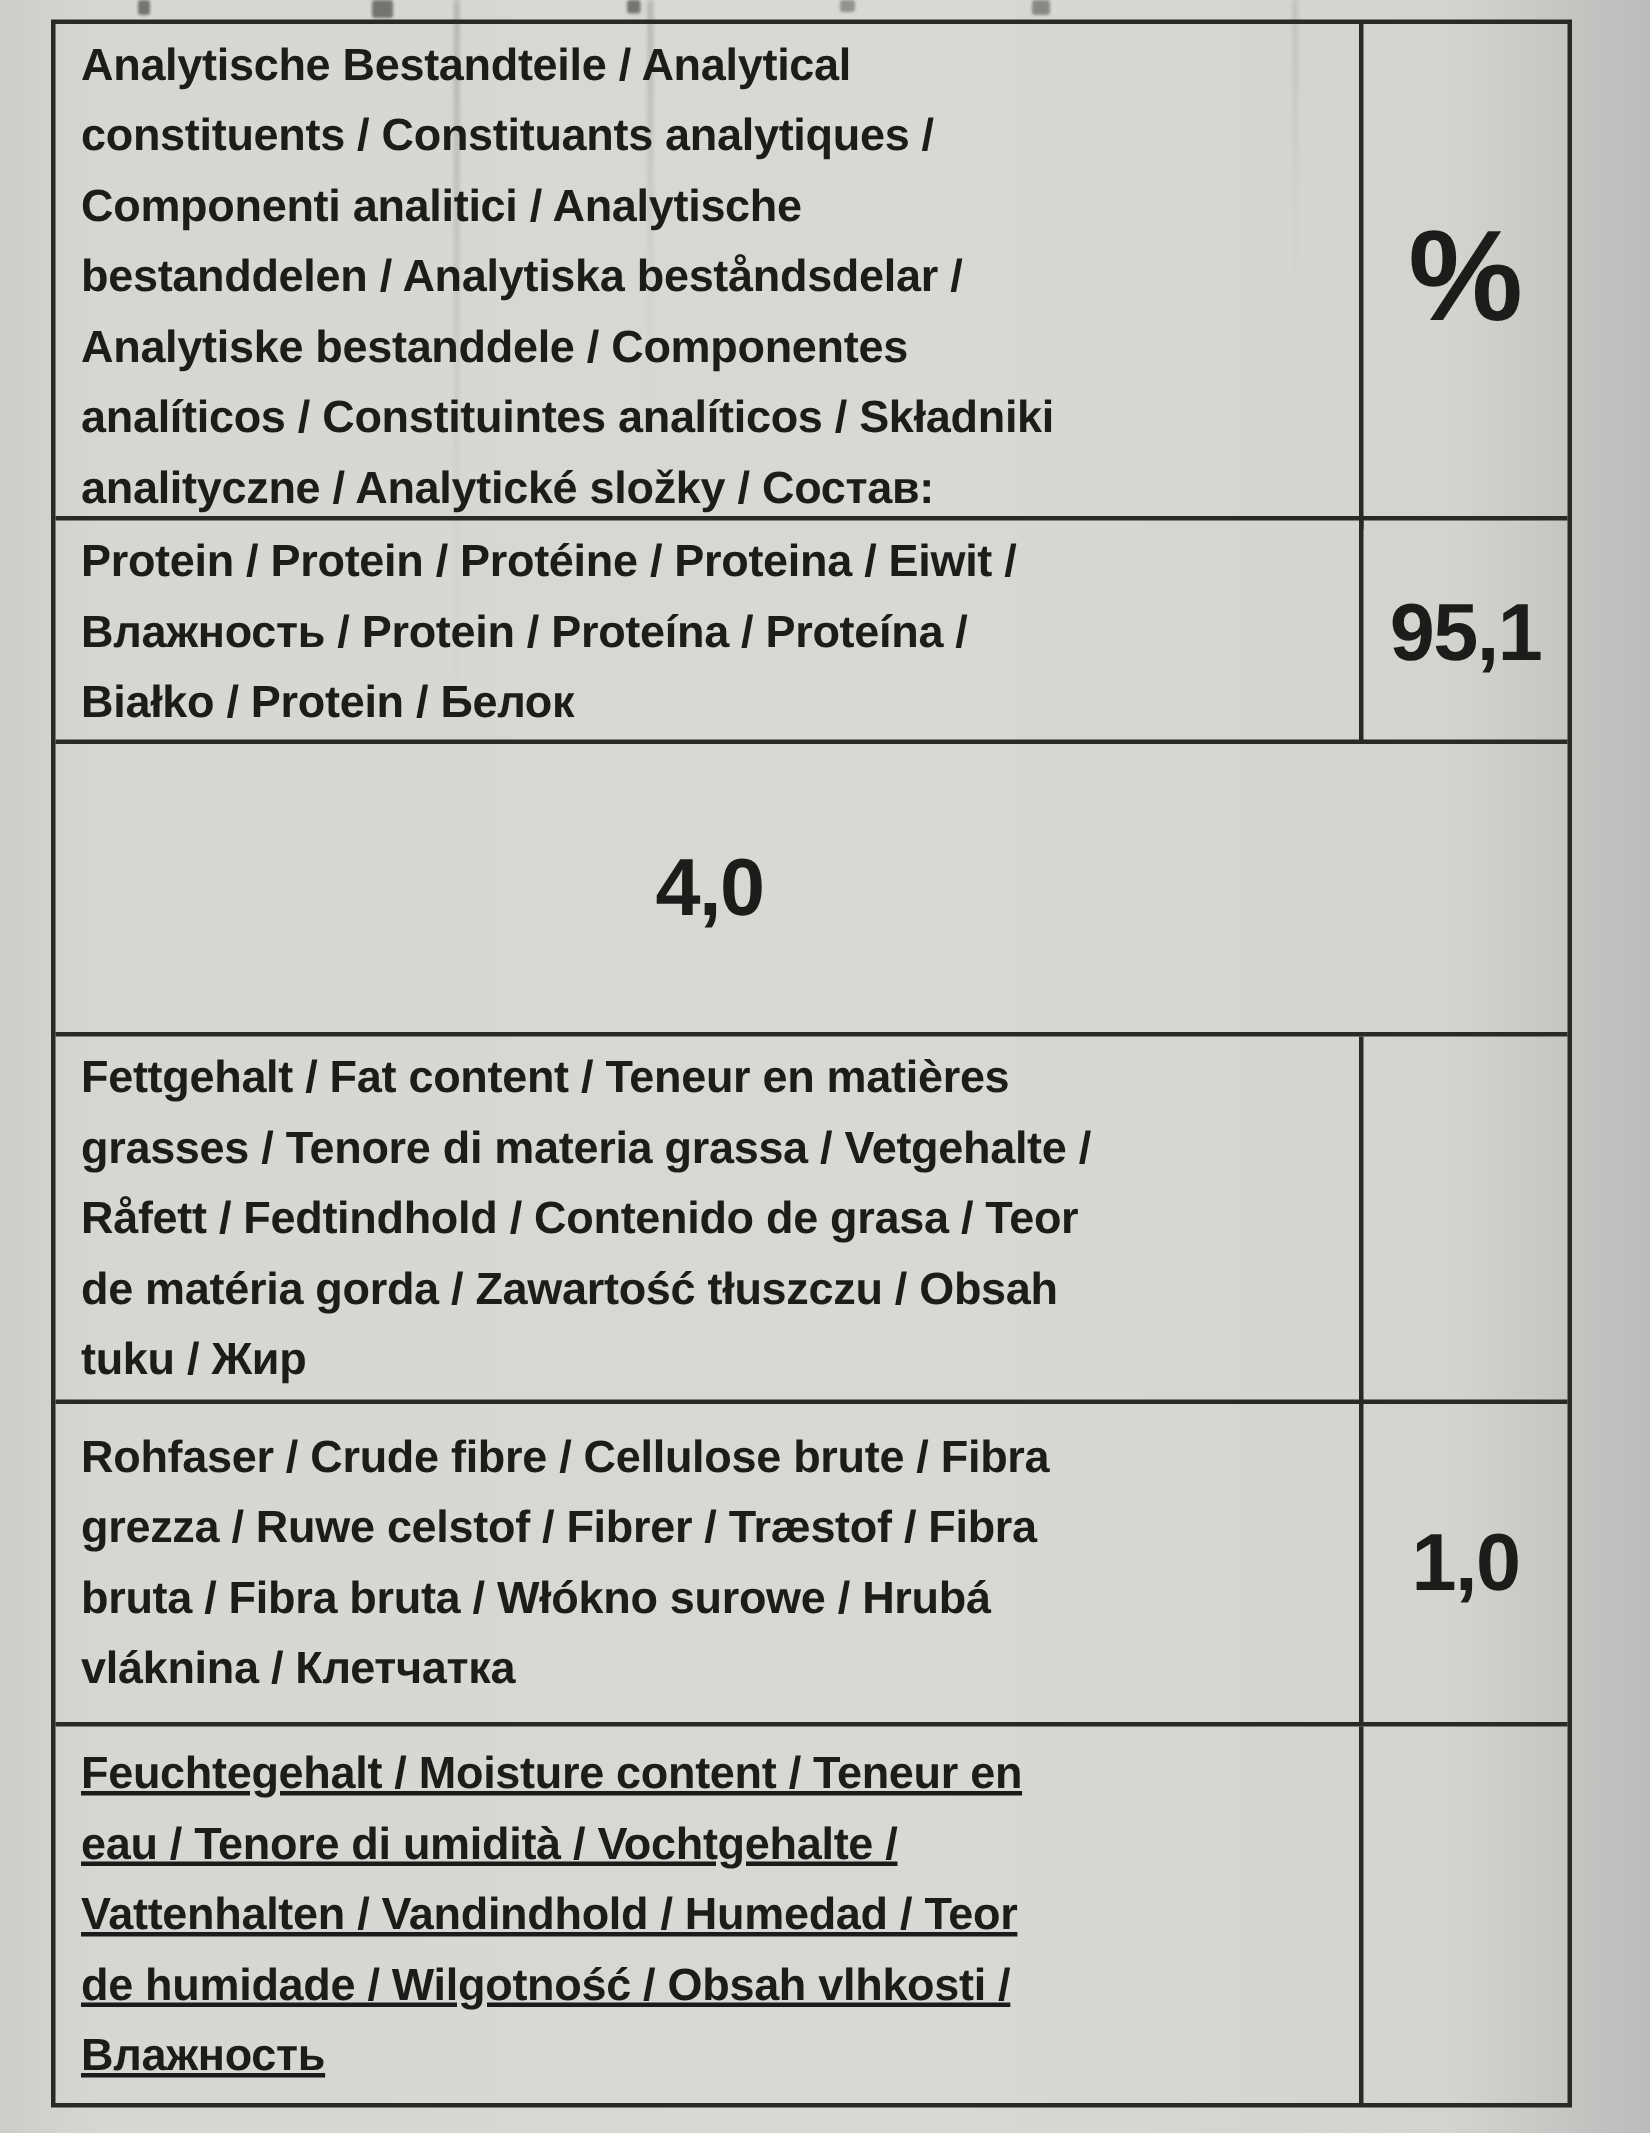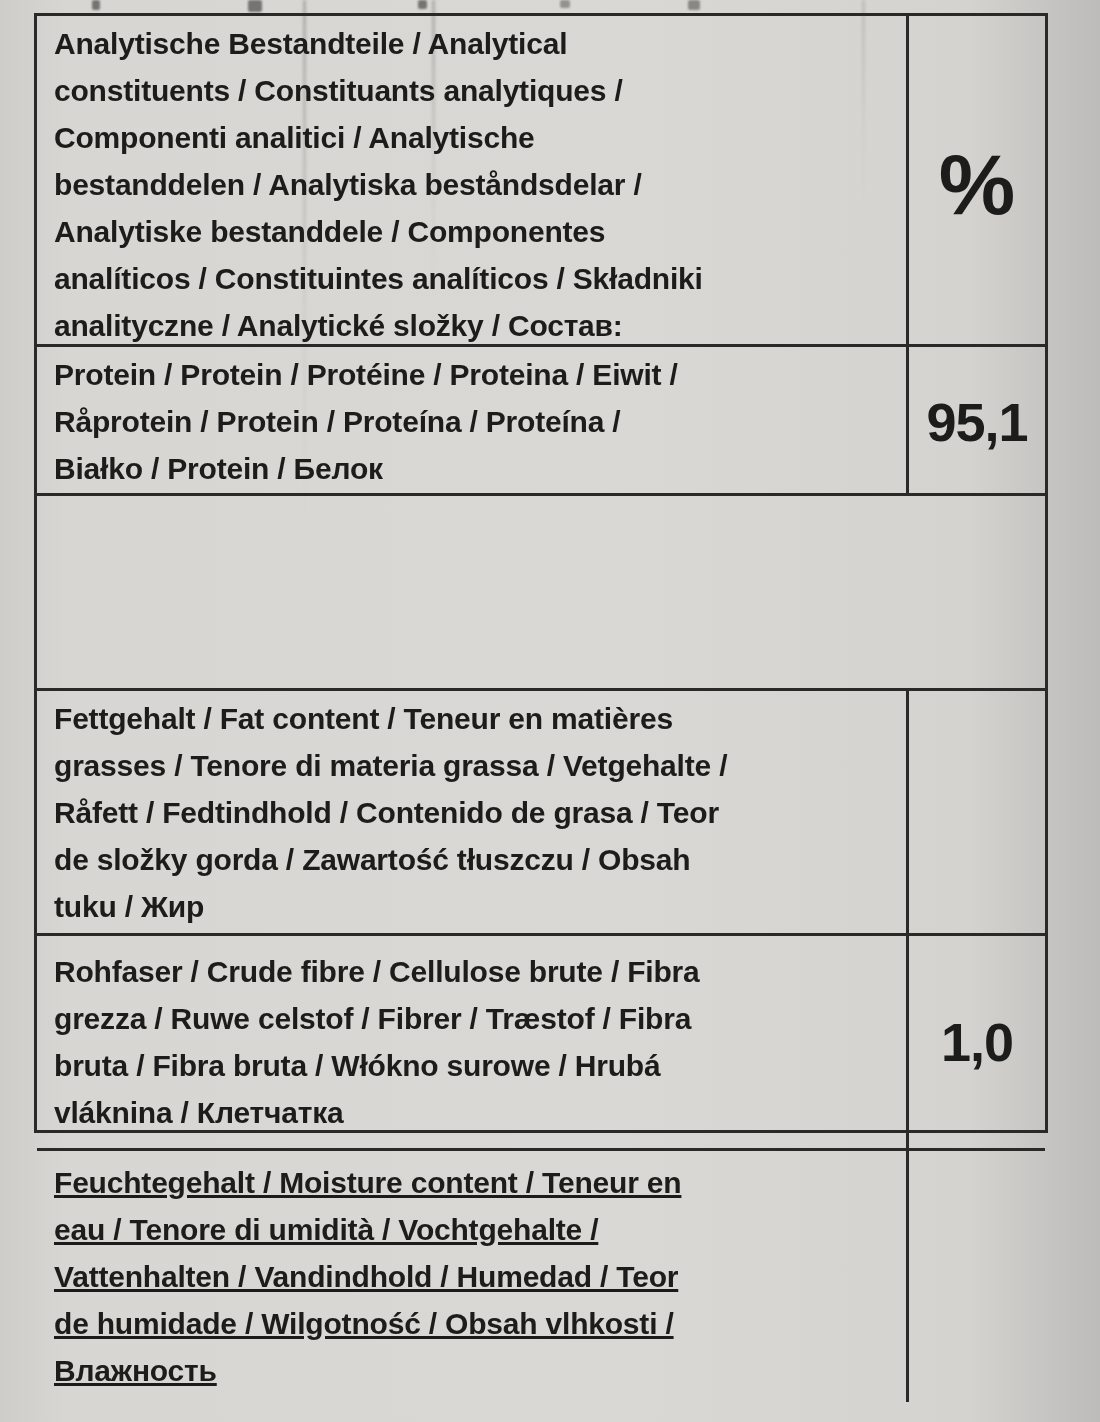--- a/index.html
+++ b/index.html
@@ -41,21 +41,21 @@
   .smudge.s2 { left: 248px; top: 0; width: 14px; height: 12px; }
   .smudge.s3 { left: 418px; top: 0; width: 9px;  height: 9px; }
   .smudge.s4 { left: 560px; top: 0; width: 10px; height: 8px;  opacity: .7; }
   .smudge.s5 { left: 688px; top: 0; width: 12px; height: 10px; opacity: .8; }
 
   .atable {
     position: absolute;
     left: 34px;
     top: 13px;
     width: 1014px;
-    height: 1120px;
+    height: 1392px;
     box-sizing: border-box;
     border: 3px solid #2b2927;
     display: grid;
     grid-template-rows: 331px 149px 195px 245px 215px 251px;
     background: transparent;
     color: #1b1b1b;
   }
   .trow {
     display: grid;
     grid-template-columns: 1fr 136px;
@@ -112,33 +112,34 @@
 Componenti analitici / Analytische
 bestanddelen / Analytiska beståndsdelar /
 Analytiske bestanddele / Componentes
 analíticos / Constituintes analíticos / Składniki
 analityczne / Analytické složky / Состав:</div>
       <div class="cell value unit">%</div>
     </div>
 
     <div class="trow">
       <div class="cell label">Protein / Protein / Protéine / Proteina / Eiwit /
-Råprotein / Protein / Proteína / Proteína /
+Влажность / Protein / Proteína / Proteína /
 Białko / Protein / Белок</div>
       <div class="cell value">95,1</div>
     </div>
 
     <div class="trow">
+      <div class="cell value">4,0</div>
     </div>
 
     <div class="trow">
       <div class="cell label">Fettgehalt / Fat content / Teneur en matières
 grasses / Tenore di materia grassa / Vetgehalte /
 Råfett / Fedtindhold / Contenido de grasa / Teor
-de složky gorda / Zawartość tłuszczu / Obsah
+de matéria gorda / Zawartość tłuszczu / Obsah
 tuku / Жир</div>
     </div>
 
     <div class="trow">
       <div class="cell label">Rohfaser / Crude fibre / Cellulose brute / Fibra
 grezza / Ruwe celstof / Fibrer / Træstof / Fibra
 bruta / Fibra bruta / Włókno surowe / Hrubá
 vláknina / Клетчатка</div>
       <div class="cell value">1,0</div>
     </div>

